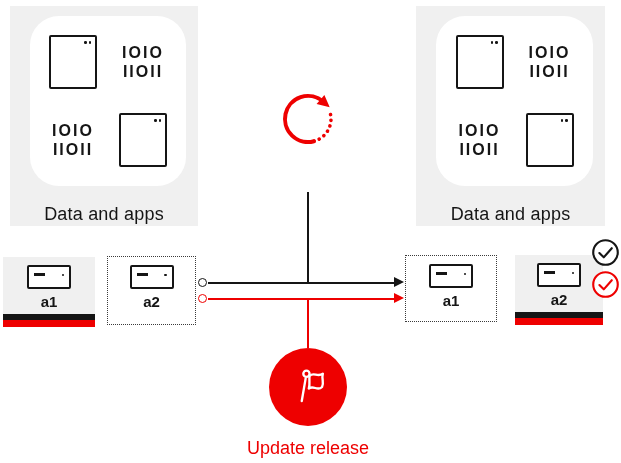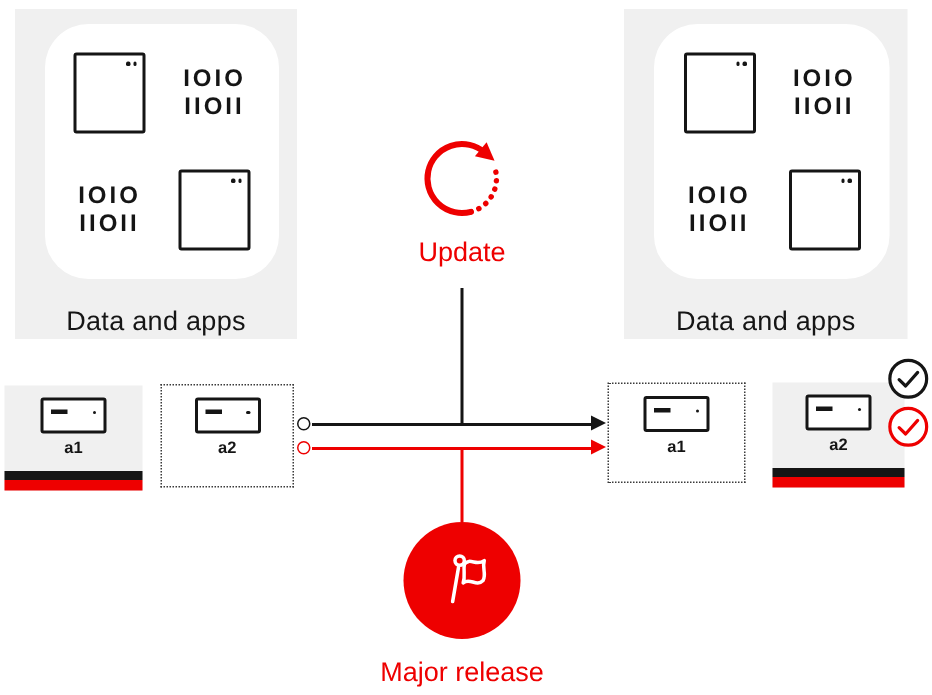--- a/index.html
+++ b/index.html
@@ -48,21 +48,21 @@
     display:flex;align-items:center;justify-content:center;}
   .major-label{position:absolute;left:228px;top:438px;width:160px;text-align:center;
     font-size:18px;font-weight:500;color:#ee0000;}
   
   .appbox{position:absolute;display:flex;flex-direction:column;align-items:center;}
   .appbox.solid{background:#f0f0f0;}
   .appbox.dotted{background:#ffffff;border:1.5px dotted #3a3a3a;}
   .appbox .srv{position:relative;width:40px;height:20px;border:2.5px solid #151515;border-radius:2px;background:#fff;margin-top:8px;}
   .appbox .srv .dash{position:absolute;left:5px;top:6px;width:11px;height:2.5px;background:#151515;}
   .appbox .srv .pt{position:absolute;right:5px;top:6.5px;width:2.5px;height:2.5px;background:#151515;border-radius:50%;}
-  .appbox .lbl{margin-top:4px;font-size:11px;font-weight:bold;color:#151515;}
+  .appbox .lbl{margin-top:4px;font-size:15px;font-weight:bold;color:#151515;}
   .box-l-a1{left:3px;top:257px;width:92px;height:70px;}
   .box-l-a2{left:107px;top:256px;width:87px;height:67px;}
   .box-r-a1{left:405px;top:255px;width:90px;height:65px;}
   .box-r-a2{left:515px;top:255px;width:88px;height:70px;}
   .stripe{position:absolute;left:0;right:0;}
   .stripe.blk{bottom:7px;height:6px;background:#151515;}
   .stripe.red{bottom:0;height:7px;background:#ee0000;}
   .check{position:absolute;width:29px;height:29px;}
   .check.c-black{left:591px;top:238px;}
   .check.c-red{left:591px;top:270px;}
@@ -122,39 +122,38 @@
         </div>
     </div>
     <div class="panel-label">Data and apps</div>
   </div>
 
   <svg class="update-svg" viewBox="0 0 64 64">
     <path d="M 46.8 14.4 A 23 23 0 1 0 37.95 54.2" fill="none" stroke="#ee0000" stroke-width="4" stroke-linecap="round"></path>
     <path d="M 37.95 54.2 A 23 23 0 0 0 54.2 26.05" fill="none" stroke="#ee0000" stroke-width="3.6" stroke-linecap="round" stroke-dasharray="0.1 5.6"></path>
     <polygon points="53.7,20.2 48.4,7.9 40.6,17.1" fill="#ee0000"></polygon>
   </svg>
-  <div class="update-label">Update</div>
 
   <div class="vline-black"></div>
   <div class="dot-start black"></div>
   <div class="hline black"></div>
   <div class="arrowhead black"></div>
   <div class="dot-start red"></div>
   <div class="hline red"></div>
   <div class="arrowhead red"></div>
   <div class="vline-red"></div>
 
   <div class="major-circle">
     <svg width="50" height="50" viewBox="0 0 64 64">
       <line x1="24" y1="50" x2="29" y2="21" stroke="#ffffff" stroke-width="3" stroke-linecap="round"></line>
       <circle cx="30" cy="15" r="4" fill="none" stroke="#ffffff" stroke-width="3"></circle>
       <path d="M 34 18 C 39 12 44 20 51 15 C 49 22 53 26 50 32 C 44 38 39 29 33 34 C 35 28 33 24 34 18 Z" fill="none" stroke="#ffffff" stroke-width="3" stroke-linejoin="round" stroke-linecap="round"></path>
     </svg>
   </div>
-  <div class="major-label">Major release</div>
+  <div class="major-label">Update release</div>
 
   <div class="appbox solid box-l-a1">
     <div class="srv">
         <span class="dash"></span>
         <span class="pt"></span>
       </div>
     <div class="lbl">a1</div>
     <div class="stripe blk"></div>
     <div class="stripe red"></div>
   </div>

